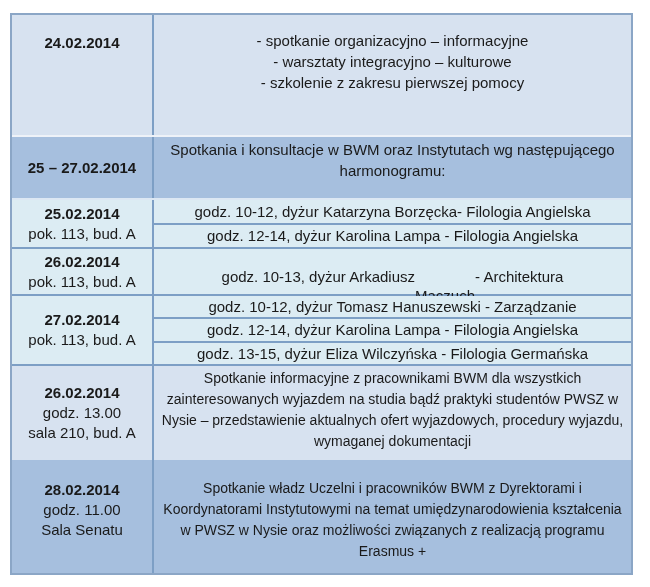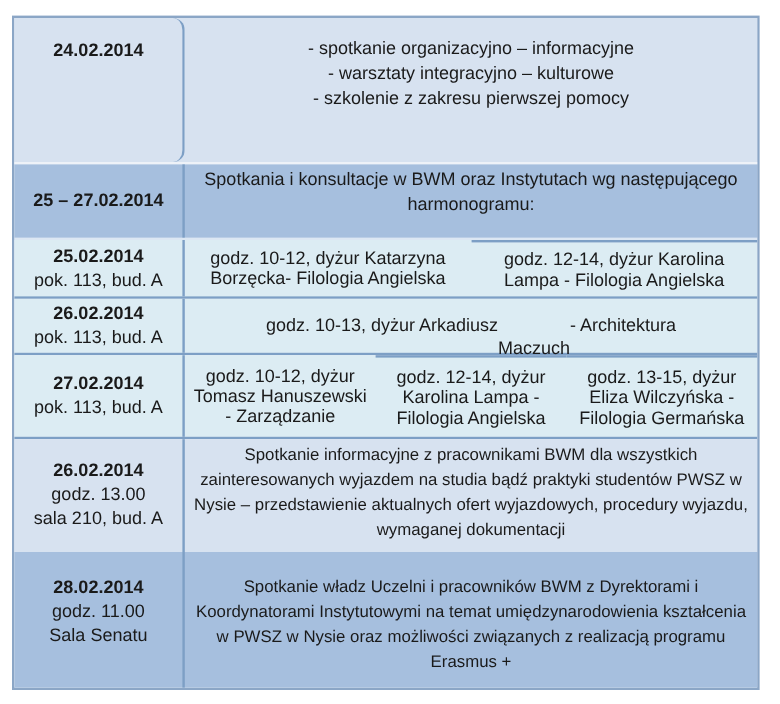--- a/index.html
+++ b/index.html
@@ -37,38 +37,38 @@
   
   .b1{height:122px;border-bottom:2px solid #eef2f8;}
   .b2{height:63px;border-bottom:2px solid #dce7f3;}
   .b3{height:49px;border-bottom:2px solid #7d9fc5;}
   .b4{height:47px;border-bottom:2px solid #7d9fc5;}
   .b5{height:70px;border-bottom:2px solid #7d9fc5;}
   .b6{height:94px;}
   .b7{flex:1 1 auto;}
 
   
-  .slot-col{flex:1 1 auto;display:flex;flex-direction:row;box-sizing:border-box;}
+  .slot-col{flex:1 1 auto;display:flex;flex-direction:column;box-sizing:border-box;}
   .slot{
     flex:1 1 0;display:flex;align-items:center;justify-content:center;
     font-size:15px;text-align:center;box-sizing:border-box;padding:0 4px;
   }
   .slot + .slot{border-top:2px solid #7d9fc5;}
 
   .misspelled{
     text-decoration:underline;
     text-decoration-style:wavy;
     text-decoration-color:#ff0000;
     text-decoration-thickness:1px;
     text-underline-offset:3px;
     margin-top:38px;
   }
 
   
-  .b1 .cell-date{justify-content:flex-start;padding-top:18px;border-radius:10px;}
+  .b1 .cell-date{justify-content:flex-start;padding-top:18px;}
   .b1 .cell-content{justify-content:flex-start;padding-top:15px;}
   .b6 .cell-content{font-size:14px;line-height:21px;padding:2px 4px;}
   .b7 .cell-date{justify-content:flex-start;padding-top:20px;}
   .b7 .cell-content{justify-content:flex-start;padding-top:18px;font-size:14px;line-height:21px;}
 </style>
 </head>
 <body>
 
 <div class="tbl">
 

